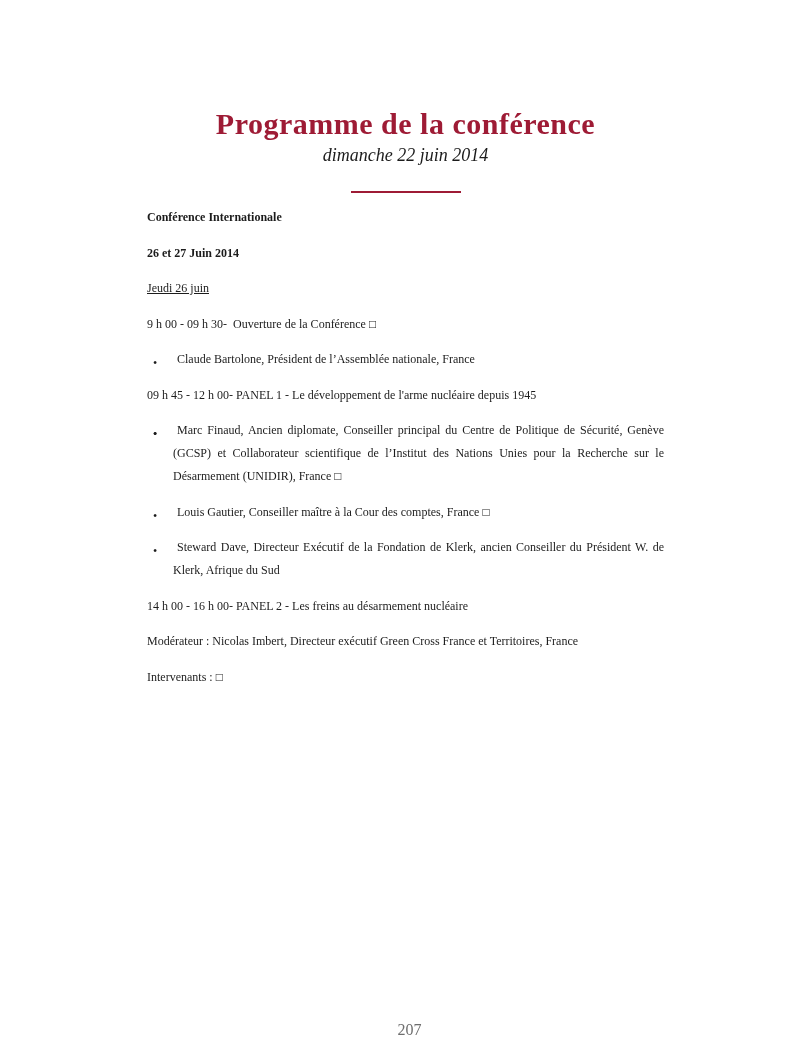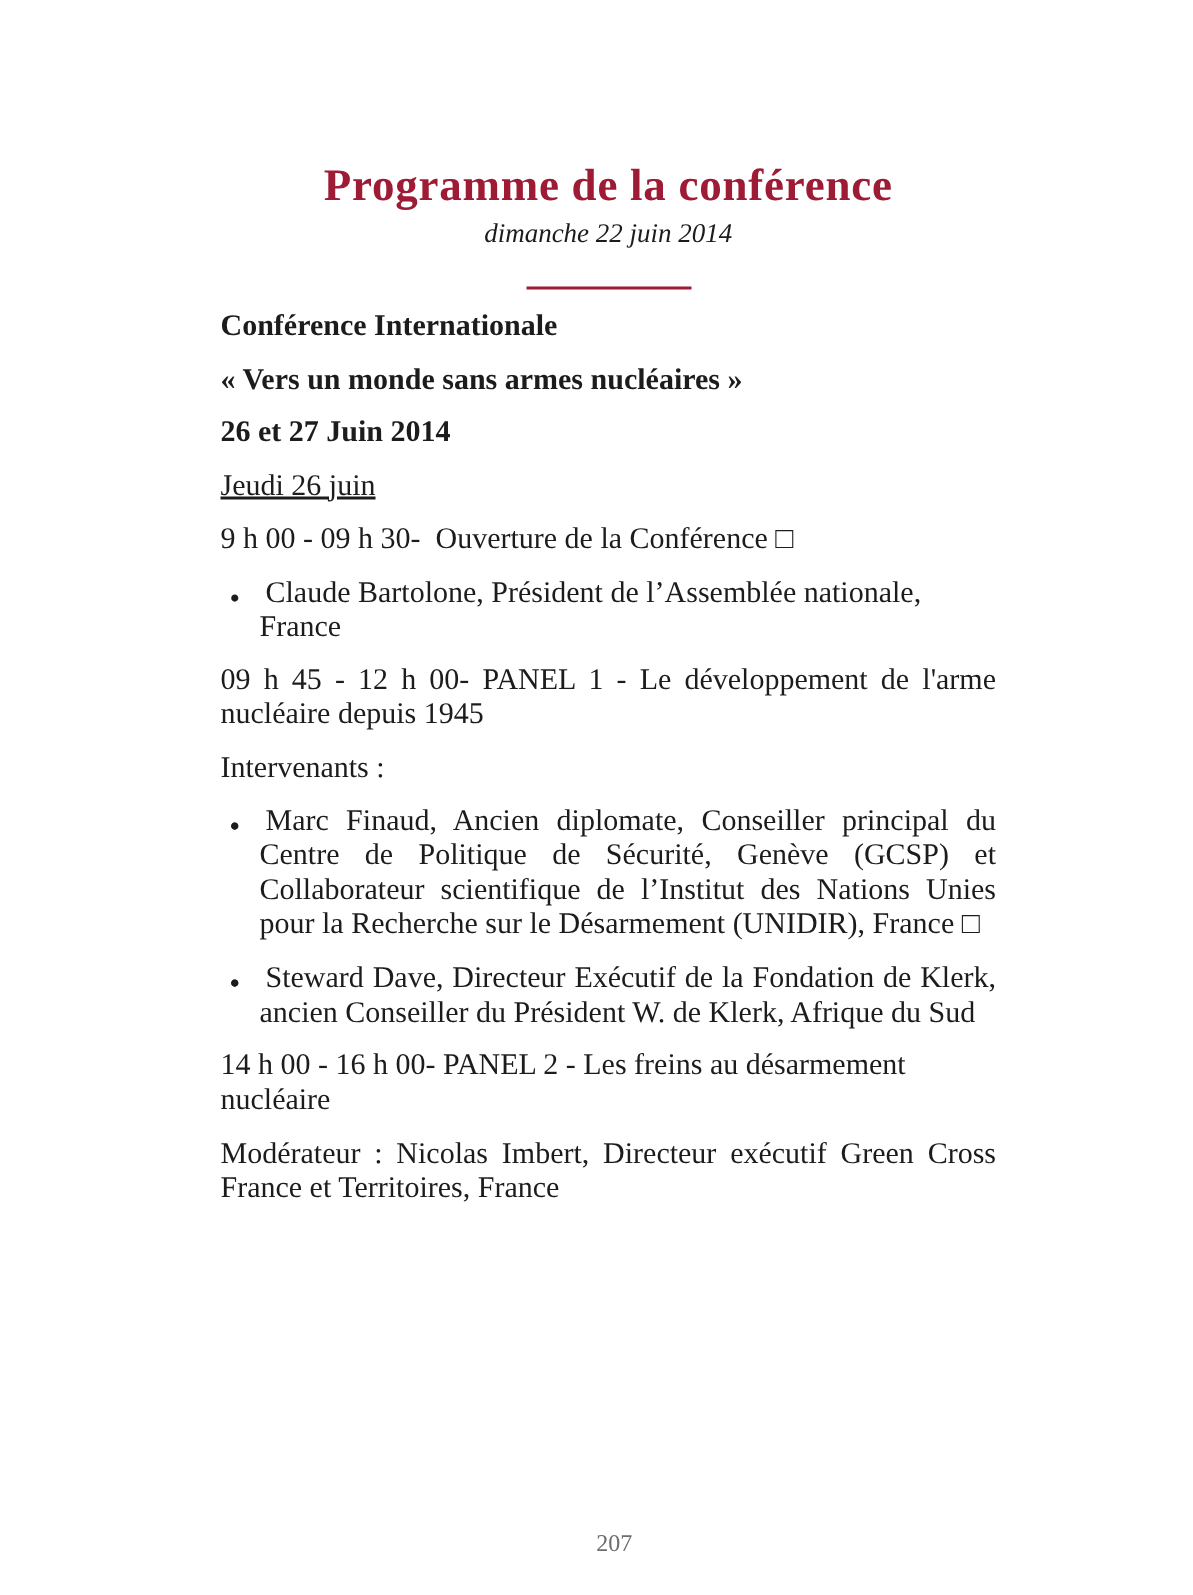--- a/index.html
+++ b/index.html
@@ -30,21 +30,21 @@
     color: #1c1c1c;
     margin-top: 5px;
     line-height: 16px;
   }
   .title-rule {
     border: none;
     border-top: 2px solid #9e1b35;
     width: 110px;
     margin: 28px auto 13px auto;
   }
-  .body-text { font-size: 20px; }
+  .body-text { font-size: 12px; }
   .para {
     line-height: 23px;
     margin-bottom: 12.5px;
   }
   .para.bold { font-weight: bold; }
   .para.underline { text-decoration: underline; }
   .para.justify { text-align: justify; }
   .para.bullet {
     position: relative;
     padding-left: 26px;
@@ -66,28 +66,27 @@
 </style>
 </head>
 <body>
 
 <div class="page">
   <h1 class="doc-title">Programme de la conférence</h1>
   <div class="doc-subtitle">dimanche 22 juin 2014</div>
   <hr class="title-rule">
   <div class="body-text" id="doc-body">
       <div class="para bold">Conférence Internationale</div>
-      <div class="para bold">« Vers un monde sans armes nucléaires »</div>
       <div class="para bold">26 et 27 Juin 2014</div>
       <div class="para underline">Jeudi 26 juin</div>
       <div class="para normal">9 h 00 - 09 h 30-&nbsp; Ouverture de la Conférence □</div>
       <div class="para bullet"><span class="bullet-marker">•</span><span>Claude Bartolone, Président de l’Assemblée nationale, France</span></div>
       <div class="para justify">09 h 45 - 12 h 00- PANEL 1 - Le développement de l'arme nucléaire depuis 1945</div>
-      <div class="para normal">Intervenants :</div>
       <div class="para bullet"><span class="bullet-marker">•</span></div>
       <div class="para bullet justify"><span class="bullet-marker">•</span><span>Marc Finaud, Ancien diplomate, Conseiller principal du Centre de Politique de Sécurité, Genève (GCSP) et Collaborateur scientifique de l’Institut des Nations Unies pour la Recherche sur le Désarmement (UNIDIR), France □</span></div>
-      <div class="para bullet"><span class="bullet-marker">•</span></div>
+      <div class="para bullet"><span class="bullet-marker">•</span><span>Louis Gautier, Conseiller maître à la Cour des comptes, France □</span></div>
       <div class="para bullet justify"><span class="bullet-marker">•</span><span>Steward Dave, Directeur Exécutif de la Fondation de Klerk, ancien Conseiller du Président W. de Klerk, Afrique du Sud</span></div>
       <div class="para normal">14 h 00 - 16 h 00- PANEL 2 - Les freins au désarmement nucléaire</div>
       <div class="para justify">Modérateur : Nicolas Imbert, Directeur exécutif Green Cross France et Territoires, France</div>
+      <div class="para normal">Intervenants : □</div>
     </div>
   <div class="page-number">207</div>
 </div>
 
 </body></html>

